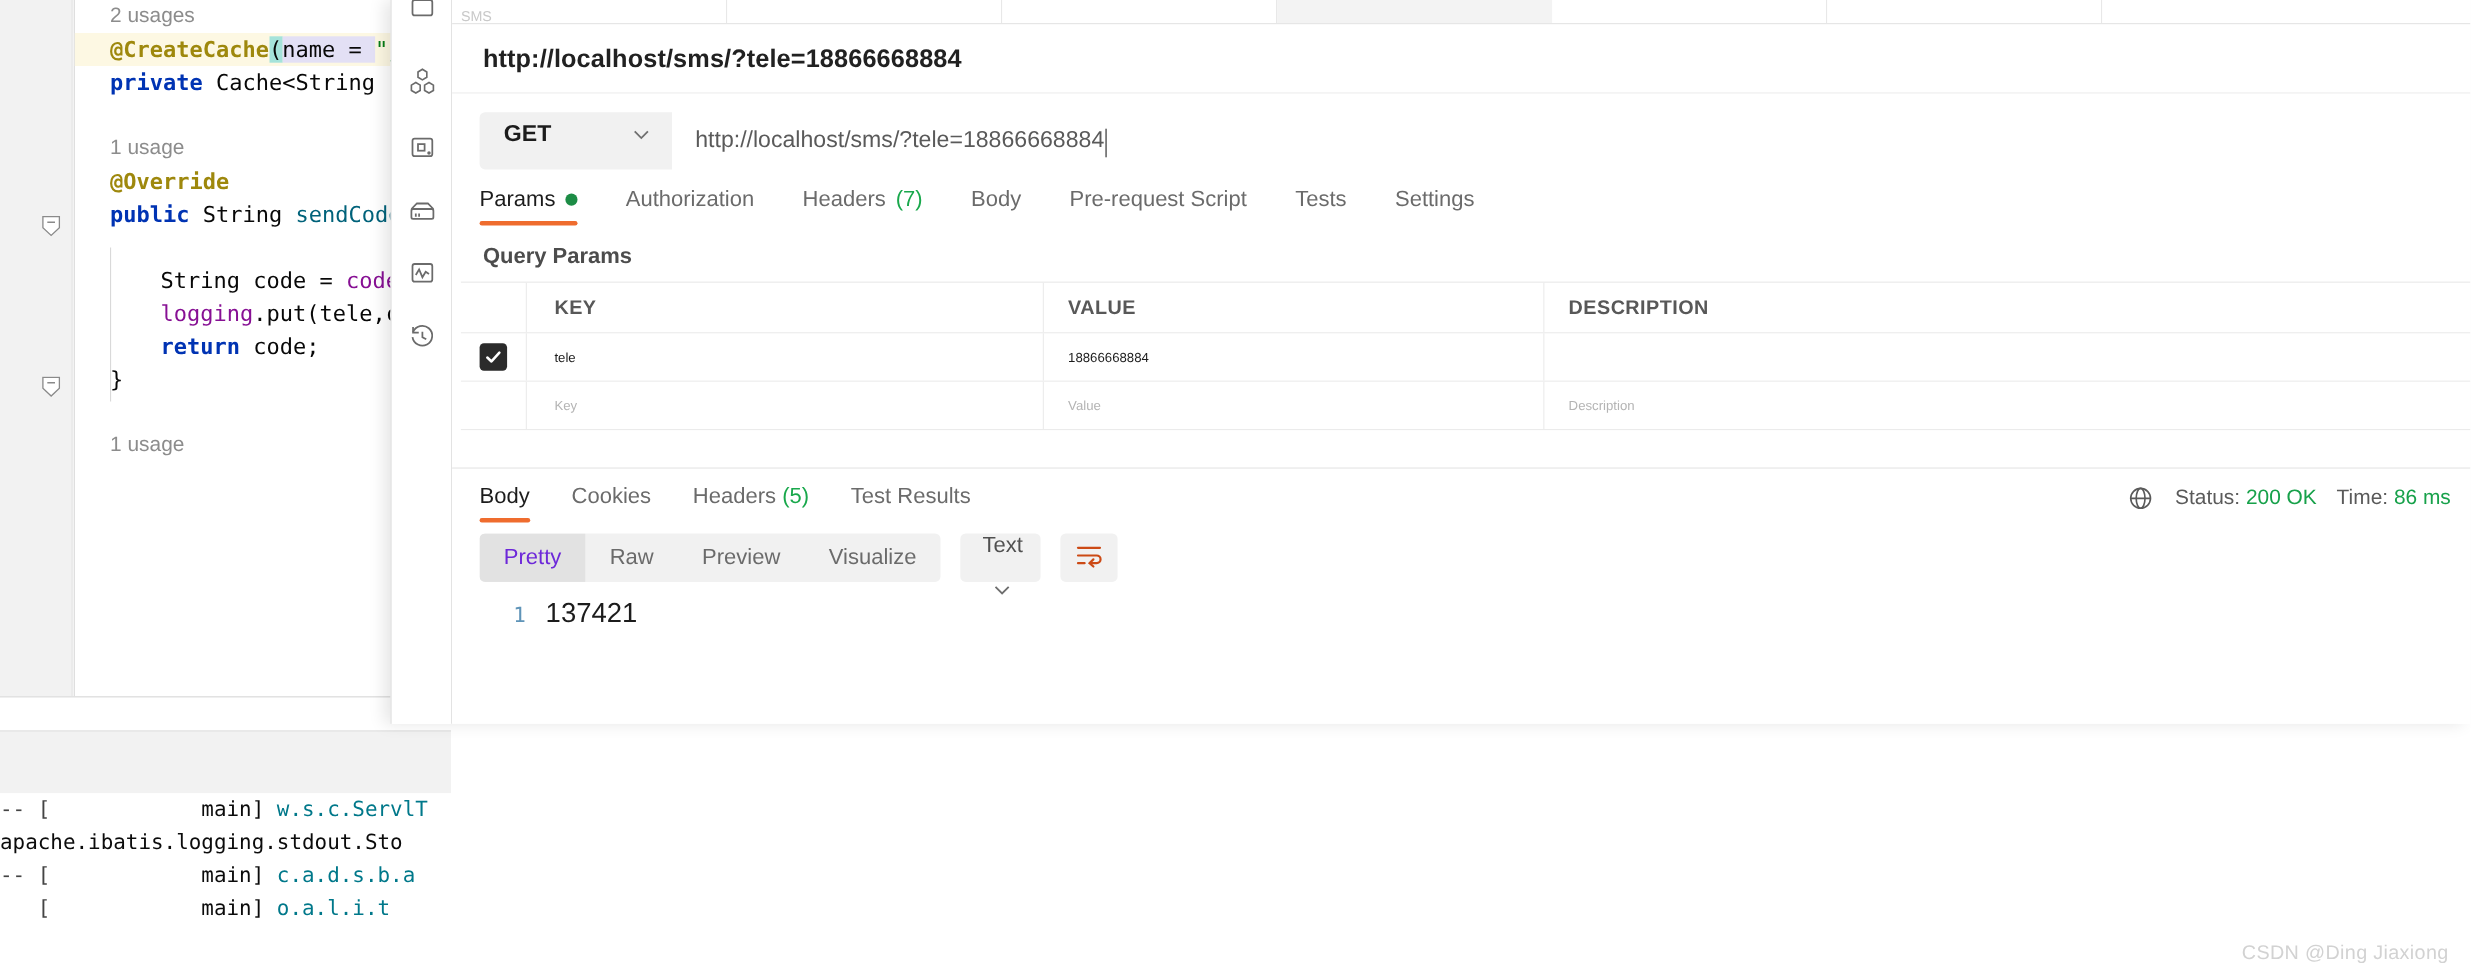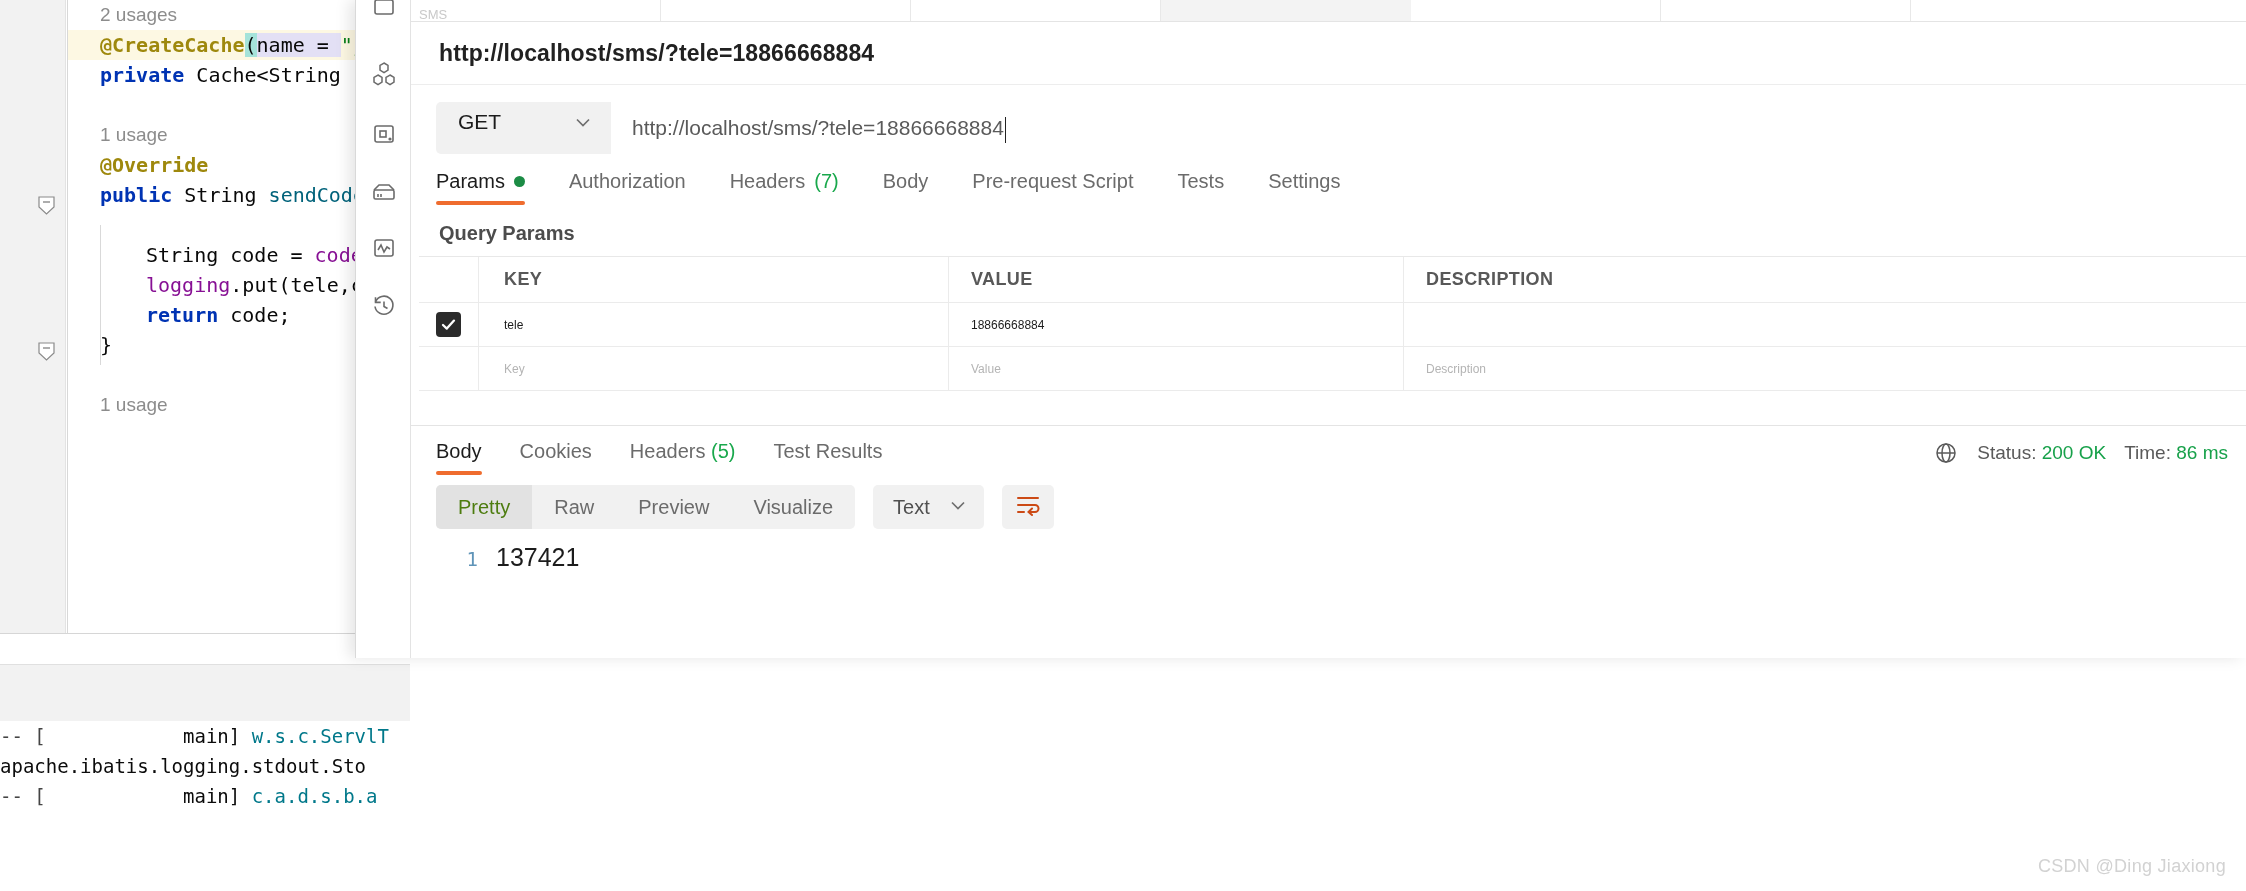--- a/index.html
+++ b/index.html
@@ -129,21 +129,21 @@
 
   
   .pm-urlrow {
     position: absolute; left: 25px; top: 102px; width: 1800px; height: 52px;
     display: flex;
   }
   .pm-method {
     width: 175px; height: 52px; background: #f1f1f1; border-radius: 5px 0 0 5px;
     display: flex; align-items: center; justify-content: space-between;
     padding: 0 17px 12px 22px;
-    font-size: 21px; color: #1c1c1c; font-weight: 400;
+    font-size: 21px; color: #1c1c1c; font-weight: 700;
   }
   .pm-method .chev { color:#6f6f6f; display:flex; }
   .pm-urlinput {
     flex: 1; height: 52px; background: #ffffff; border-radius: 0 5px 5px 0;
     display: flex; align-items: center; padding-left: 21px;
     font-size: 21px; color: #5a5a5a;
     position: relative;
   }
   .caret {
     display: inline-block; width: 1.5px; height: 26px; background: #222;
@@ -226,25 +226,25 @@
   .pm-fmtbar {
     position: absolute; left: 25px; top: 485px; display: flex; align-items: center; gap: 18px;
   }
   .seg {
     display: flex; background: #f1f1f1; border-radius: 5px; overflow: hidden; height: 44px;
   }
   .seg-item {
     padding: 0 22px; height: 44px; display: flex; align-items: center;
     font-size: 20px; color: #6b6b6b;
   }
-  .seg-item.active { background: #e2e2e2; color: #4d7c0f; }
+  .seg-item.active { background: #e2e2e2; color: #6d28d9; }
   .type-sel {
     height: 44px; background: #f1f1f1; border-radius: 5px;
     display: flex; align-items: center; gap: 18px; padding: 0 16px 0 20px;
-    font-size: 20px; color: #505050;
+    font-size: 20px; color: #505050; flex-direction: column;
   }
   .wrap-btn {
     height: 44px; width: 52px; background: #f1f1f1; border-radius: 5px;
     display: flex; align-items: center; justify-content: center;
     color: #cc4a15;
   }
 
   
   .pm-bodyview {
     position: absolute; left: 25px; top: 543px; right: 0; bottom: 0;
@@ -320,20 +320,21 @@
     </div>
 
     <div class="editor-bottom-bar">
       <div class="barfill"></div>
     </div>
 
     <div class="console">
       <div class="console-line"><span class="log-gray">-- [</span><span>            main] </span><span class="log-cyan">w.s.c.ServlT</span></div>
       <div class="console-line"><span>apache.ibatis.logging.stdout.Sto</span></div>
       <div class="console-line"><span class="log-gray">-- [</span><span>            main] </span><span class="log-cyan">c.a.d.s.b.a</span></div>
+      <div class="console-line"><span class="log-gray">   [</span><span>            main] </span><span class="log-cyan">o.a.l.i.t</span></div>
     </div>
   </div>
 
   <div class="postman">
 
     <div class="pm-iconbar">
       <div class="pm-icon" style="top:-8px;">
         <svg width="26" height="26" viewBox="0 0 26 26" fill="none" stroke="currentColor" stroke-width="1.6">
             <rect x="4" y="5" width="18" height="14" rx="2"></rect>
           </svg>

